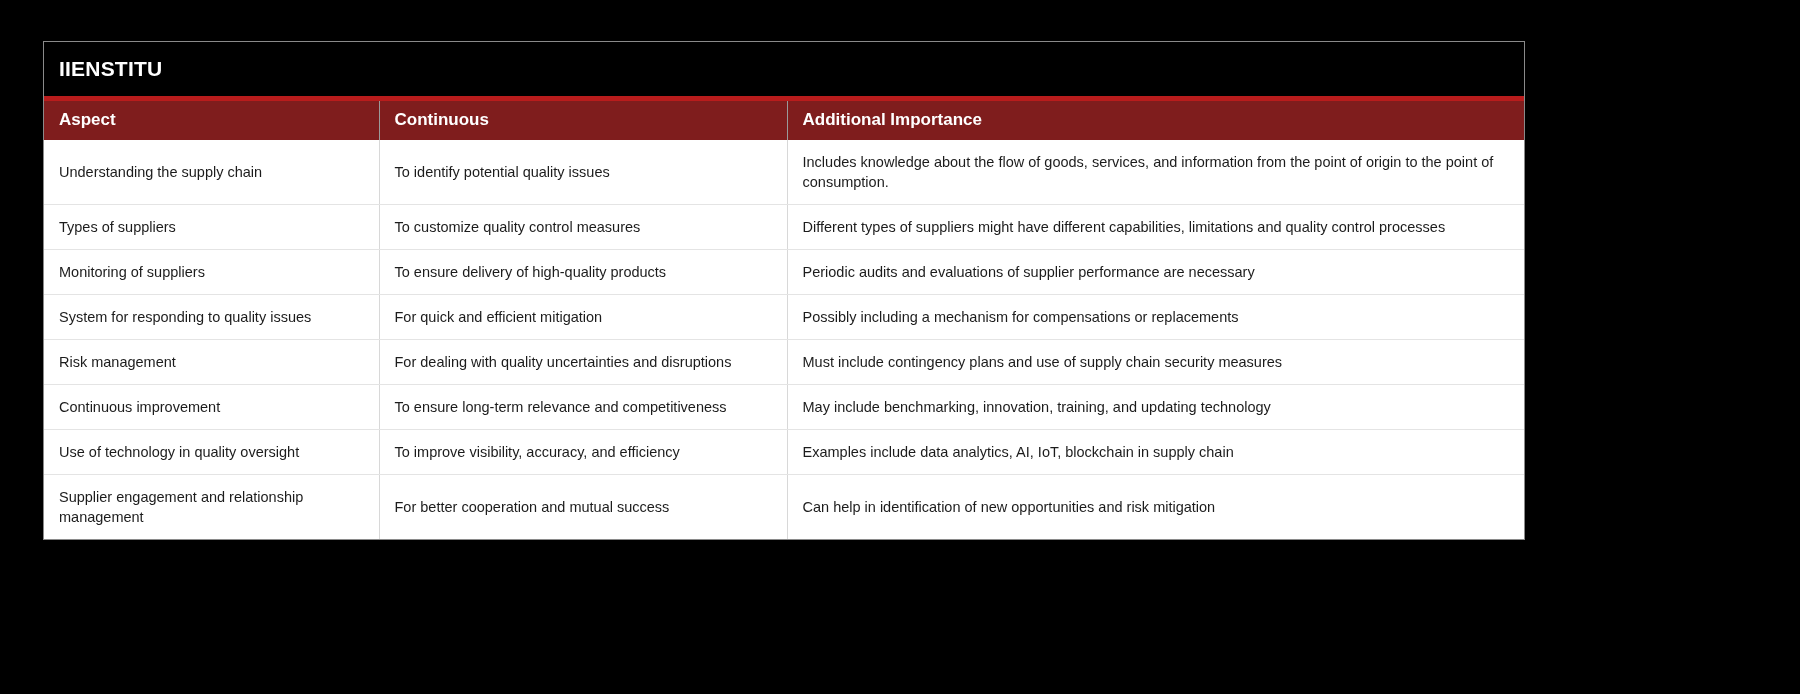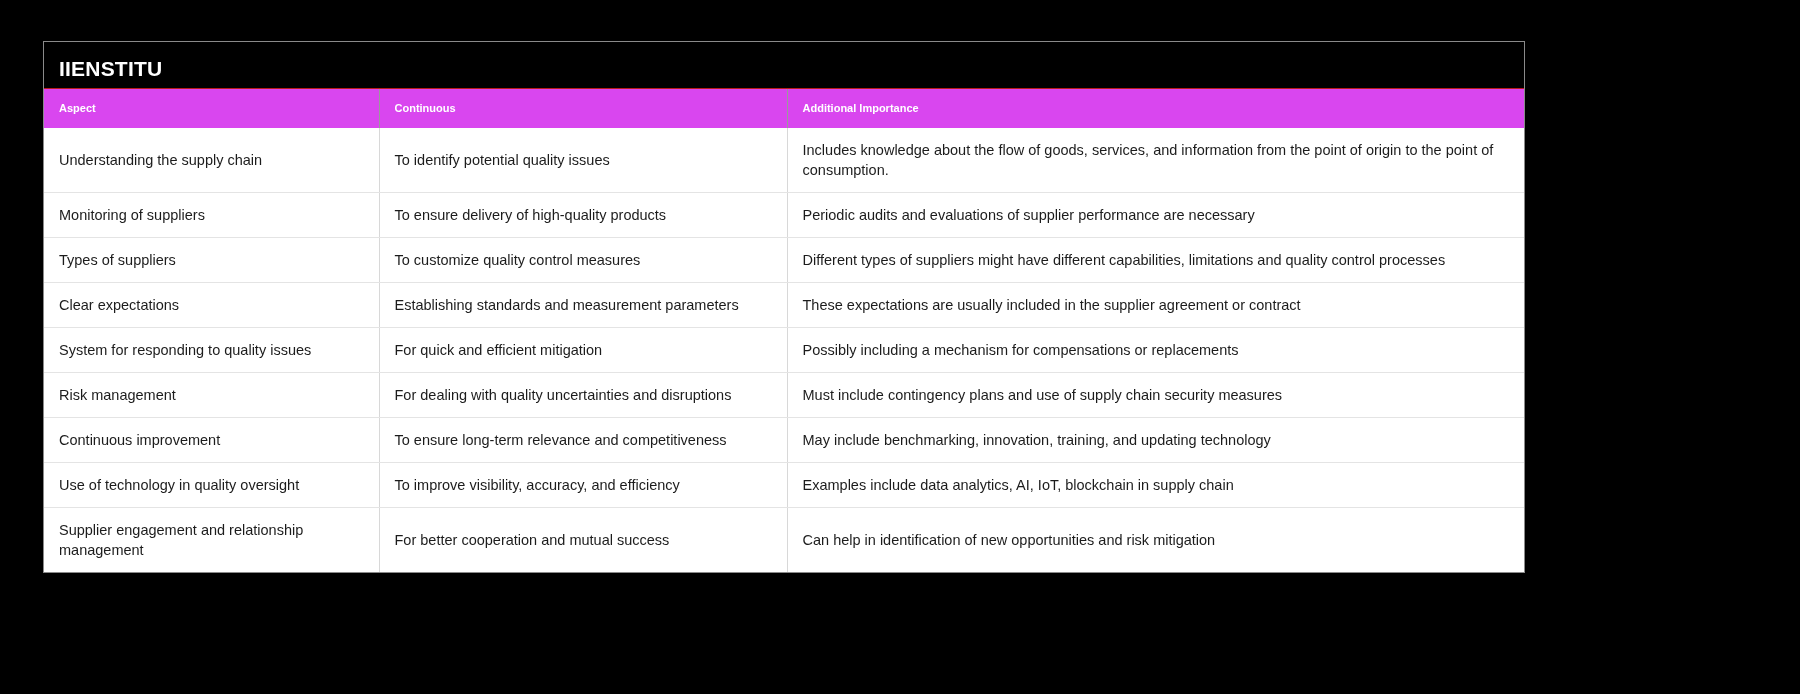--- a/index.html
+++ b/index.html
@@ -29,43 +29,43 @@
     top: 41px;
     width: 1482px;
     border: 1px solid #8a8a8a;
     box-sizing: border-box;
     background: #000000;
     overflow: hidden;
   }
 
   .brand-bar {
     background: #000000;
-    padding: 14px 15px 6px 15px;
-    border-bottom: 1px solid #b91c1c;
+    padding: 14px 15px 14px 15px;
+    border-bottom: 5px solid #b91c1c;
   }
 
   .brand-title {
     color: #ffffff;
     font-size: 21px;
     font-weight: bold;
     letter-spacing: 0.2px;
     line-height: 26px;
   }
 
   table.data-table {
     border-collapse: collapse;
     width: 100%;
     table-layout: fixed;
     background: #ffffff;
   }
 
   table.data-table thead th {
-    background: #d946ef;
+    background: #7f1d1d;
     color: #ffffff;
-    font-size: 11px;
+    font-size: 17px;
     font-weight: bold;
     text-align: left;
     padding: 10px 15px 11px 15px;
     border-right: 1px solid #9a9a9a;
     vertical-align: middle;
     line-height: 18px;
   }
   table.data-table thead th:last-child {
     border-right: none;
   }
@@ -117,33 +117,28 @@
           <th>Additional Importance</th>
         </tr>
       </thead>
       <tbody>
         <tr>
           <td>Understanding the supply chain</td>
           <td>To identify potential quality issues</td>
           <td>Includes knowledge about the flow of goods, services, and information from the point of origin to the point of consumption.</td>
         </tr>
         <tr>
-          <td>Monitoring of suppliers</td>
-          <td>To ensure delivery of high-quality products</td>
-          <td>Periodic audits and evaluations of supplier performance are necessary</td>
-        </tr>
-        <tr>
           <td>Types of suppliers</td>
           <td>To customize quality control measures</td>
           <td>Different types of suppliers might have different capabilities, limitations and quality control processes</td>
         </tr>
         <tr>
-          <td>Clear expectations</td>
-          <td>Establishing standards and measurement parameters</td>
-          <td>These expectations are usually included in the supplier agreement or contract</td>
+          <td>Monitoring of suppliers</td>
+          <td>To ensure delivery of high-quality products</td>
+          <td>Periodic audits and evaluations of supplier performance are necessary</td>
         </tr>
         <tr>
           <td>System for responding to quality issues</td>
           <td>For quick and efficient mitigation</td>
           <td>Possibly including a mechanism for compensations or replacements</td>
         </tr>
         <tr>
           <td>Risk management</td>
           <td>For dealing with quality uncertainties and disruptions</td>
           <td>Must include contingency plans and use of supply chain security measures</td>

